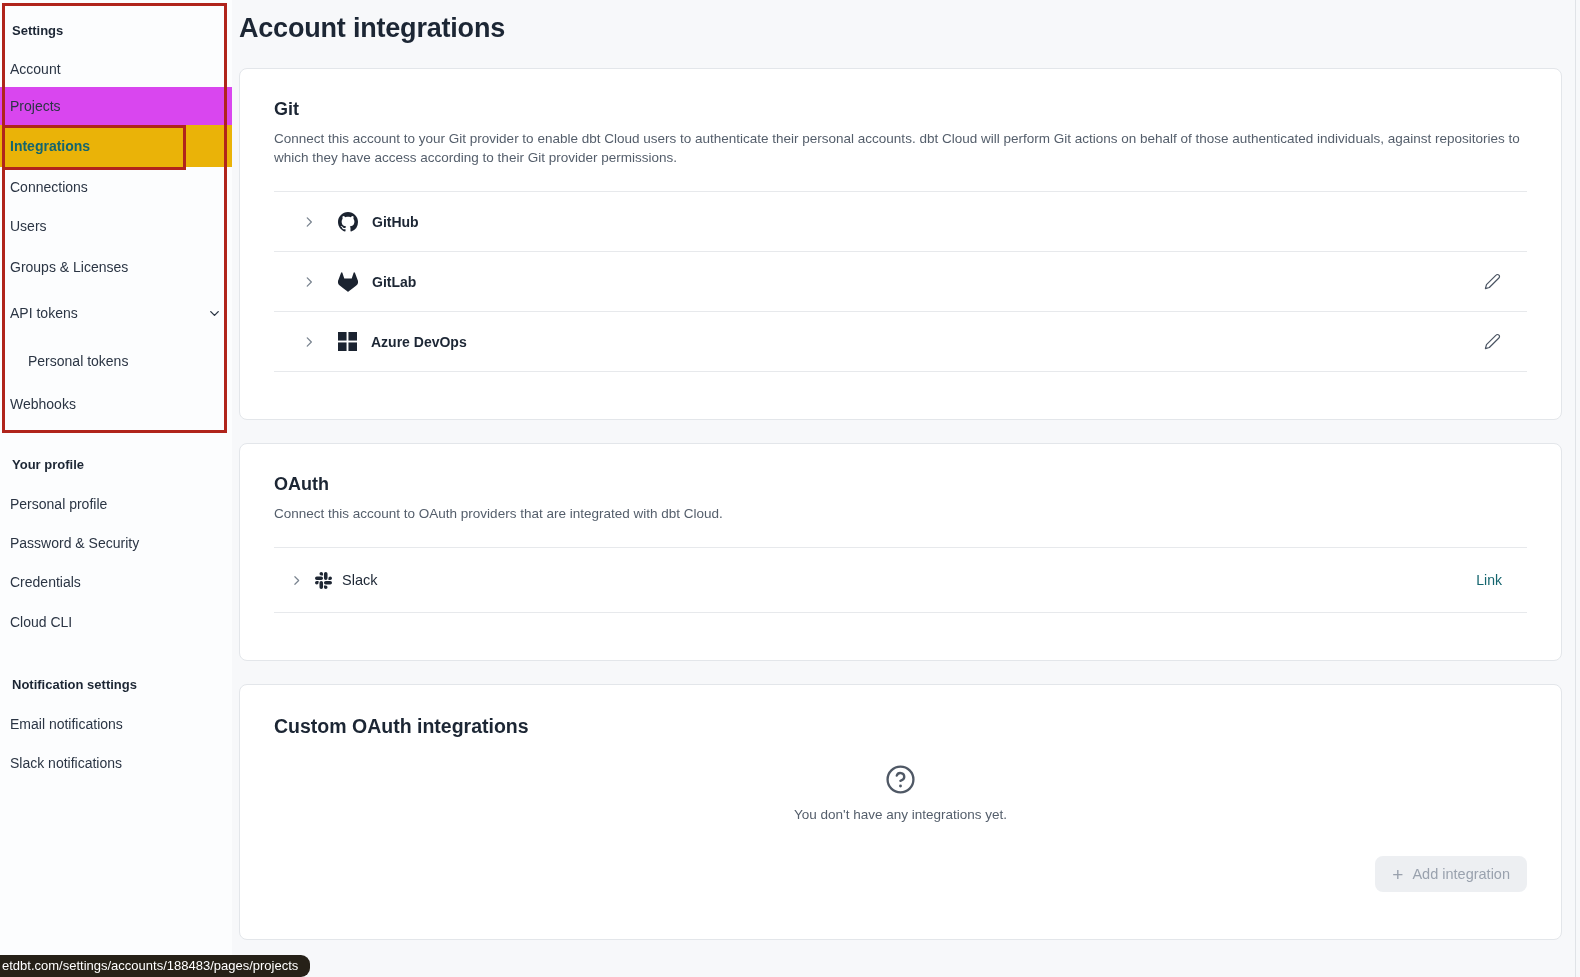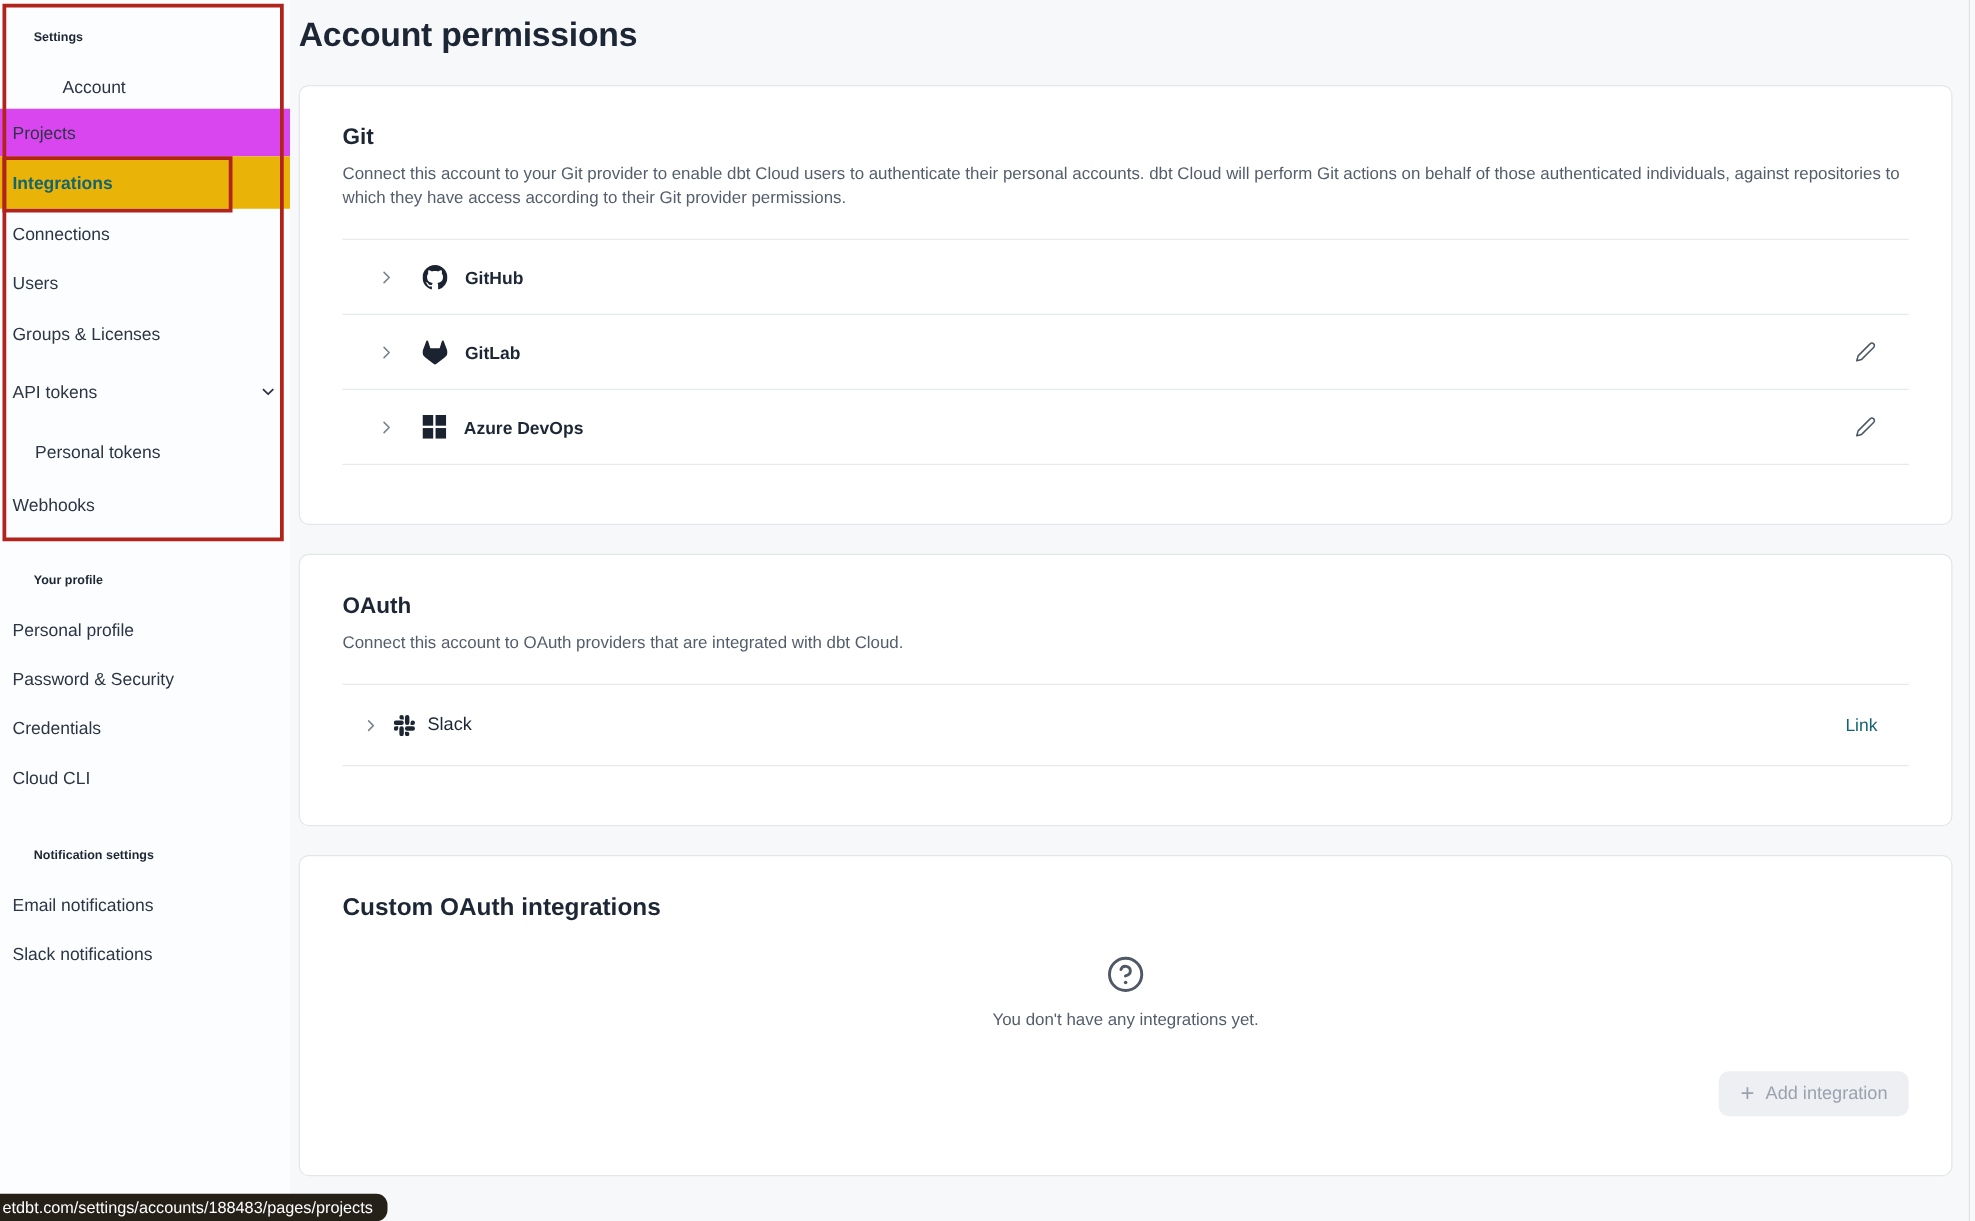--- a/index.html
+++ b/index.html
@@ -14,28 +14,28 @@
 
   
   .sidebar {
     position: absolute; left:0; top:0; width:232px; height:977px;
     background: #fcfdfe;
   }
   .sb-section-1 { padding-top:10px; }
   .sb-section-2 { margin-top:20px; }
   .sb-section-3 { margin-top:22px; }
   .sb-header {
-    height:40px; display:flex; align-items:center; padding:0 27px;
-    font-weight:700; font-size:10px; color:#1c2634;
+    height:40px; display:flex; align-items:center; padding:0 12px;
+    font-weight:700; font-size:13px; color:#1c2634;
   }
   .sb-item {
     height:39px; display:flex; align-items:center; padding:0 10px;
     font-size:14px; color:#2b3544; cursor:pointer;
   }
-  .sb-item.h37 { height:37px;margin-left:40px; }
+  .sb-item.h37 { height:37px; }
   .sb-item.h40 { height:40px; }
   .sb-item.h44 { height:44px; }
   .sb-item.h47 { height:47px; }
   .sb-item.h48 { height:48px; }
   .sb-item.hovered { background:#d946ef; height:38px; }
   .sb-item.active  { background:#eab308; height:42px; color:#14656e; font-weight:700; }
   .sb-item.child   { padding-left:28px; }
   .sb-item .spread { margin-left:auto; display:flex; align-items:center; }
 
   
@@ -160,21 +160,21 @@
     <div class="sb-item">
         <span>Slack notifications</span>
       </div>
   </div>
 </nav>
 
 <div class="annotation annotation-outer"></div>
 <div class="annotation annotation-inner"></div>
 
 <main class="main">
-  <h1 class="page-title">Account permissions</h1>
+  <h1 class="page-title">Account integrations</h1>
 
   <section class="card card-first">
     <h2 class="section-title">Git</h2>
     <p class="section-desc">Connect this account to your Git provider to enable dbt Cloud users to authenticate their personal accounts. dbt Cloud will perform Git actions on behalf of those authenticated individuals, against repositories to which they have access according to their Git provider permissions.</p>
     <div class="rows">
 
       <div class="provider-row">
         <span class="chev">
           <svg width="14" height="14" viewBox="0 0 24 24">
               <path d="M9 5l7 7-7 7" fill="none" stroke="#7a8490" stroke-width="2.2" stroke-linecap="round" stroke-linejoin="round"></path>

